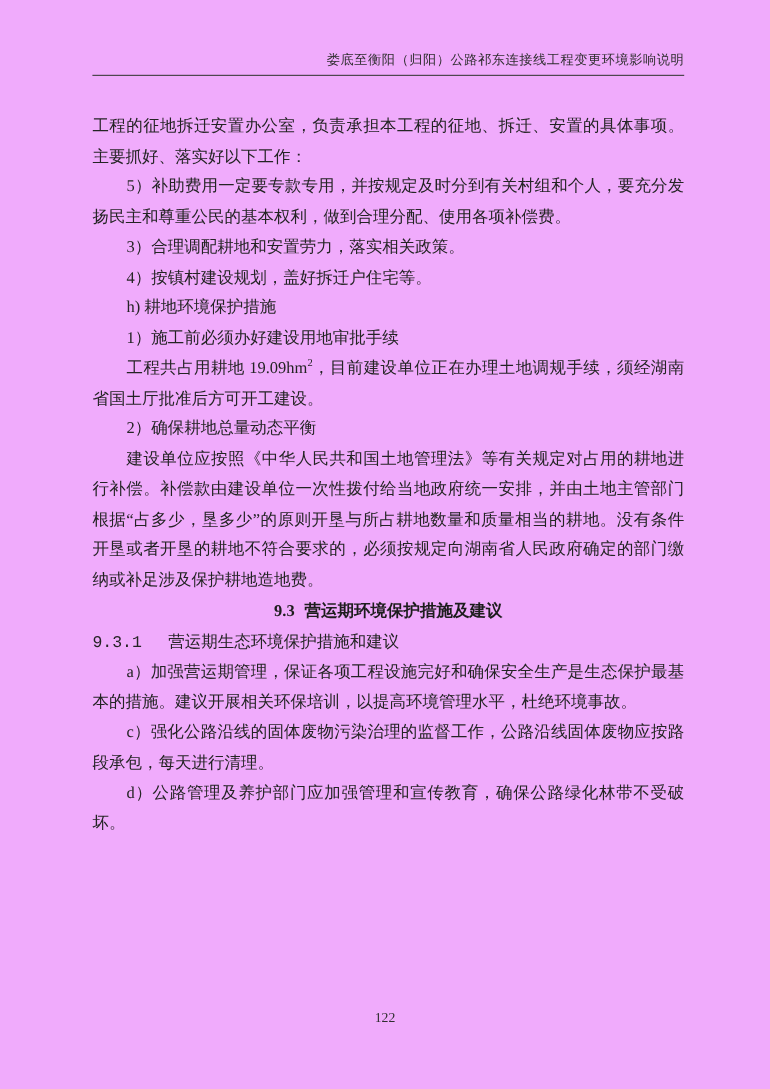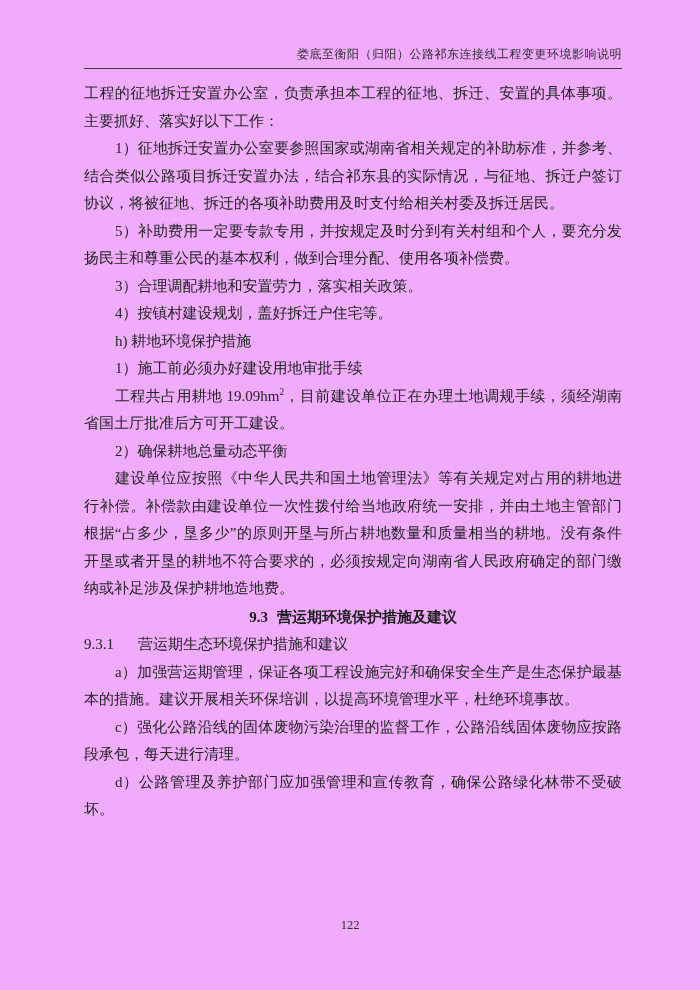--- a/index.html
+++ b/index.html
@@ -40,20 +40,21 @@
     color: #242424;
   }
   .para {
     margin: 0;
   }
   .indent {
     text-indent: 31px;
   }
   .noindent {
     text-indent: 0;
+    margin-top: 22px;
   }
   sup.sq {
     font-size: 9.5px;
     line-height: 0;
     vertical-align: super;
   }
   .heading-2 {
     margin: 0;
     font-size: 15px;
     line-height: 27.5px;
@@ -66,20 +67,21 @@
     margin-right: 9px;
     font-family: "Liberation Serif", "DejaVu Serif", serif;
   }
   .heading-3 {
     margin: 0;
     font-size: 15px;
     line-height: 27.5px;
     font-weight: normal;
     color: #242424;
     text-align: left;
+    font-family: Liberation Mono, monospace;
   }
   .heading-3 .num {
     margin-right: 24px;
   }
   .footer {
     position: absolute;
     top: 918px;
     left: 0;
     width: 100%;
     text-align: center;
@@ -91,21 +93,20 @@
 <body>
 
 <div class="page">
 
   <div class="header">
     <span>娄底至衡阳（归阳）公路祁东连接线工程变更环境影响说明</span>
   </div>
 
   <div class="content">
     <p class="para noindent">工程的征地拆迁安置办公室，负责承担本工程的征地、拆迁、安置的具体事项。主要抓好、落实好以下工作：</p>
-    <p class="para indent">1）征地拆迁安置办公室要参照国家或湖南省相关规定的补助标准，并参考、结合类似公路项目拆迁安置办法，结合祁东县的实际情况，与征地、拆迁户签订协议，将被征地、拆迁的各项补助费用及时支付给相关村委及拆迁居民。</p>
     <p class="para indent">5）补助费用一定要专款专用，并按规定及时分到有关村组和个人，要充分发扬民主和尊重公民的基本权利，做到合理分配、使用各项补偿费。</p>
     <p class="para indent">3）合理调配耕地和安置劳力，落实相关政策。</p>
     <p class="para indent">4）按镇村建设规划，盖好拆迁户住宅等。</p>
     <p class="para indent">h)  耕地环境保护措施</p>
     <p class="para indent">1）施工前必须办好建设用地审批手续</p>
     <p class="para indent"><span>工程共占用耕地 19.09hm</span><sup class="sq">2</sup><span>，目前建设单位正在办理土地调规手续，须经湖南省国土厅批准后方可开工建设。</span></p>
     <p class="para indent">2）确保耕地总量动态平衡</p>
     <p class="para indent">建设单位应按照《中华人民共和国土地管理法》等有关规定对占用的耕地进行补偿。补偿款由建设单位一次性拨付给当地政府统一安排，并由土地主管部门根据“占多少，垦多少”的原则开垦与所占耕地数量和质量相当的耕地。没有条件开垦或者开垦的耕地不符合要求的，必须按规定向湖南省人民政府确定的部门缴纳或补足涉及保护耕地造地费。</p>
 
     <h2 class="heading-2"><span class="num">9.3</span><span>营运期环境保护措施及建议</span></h2>

